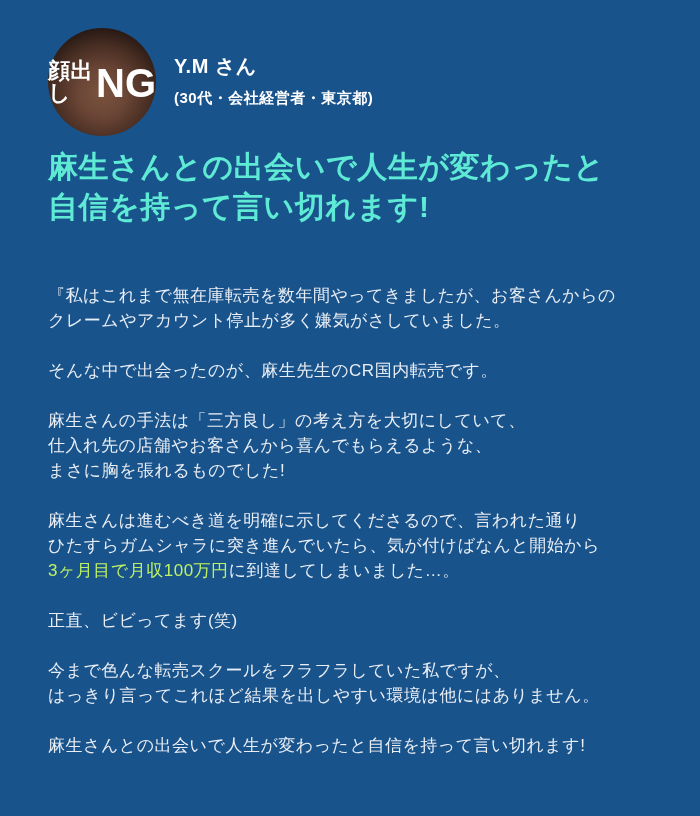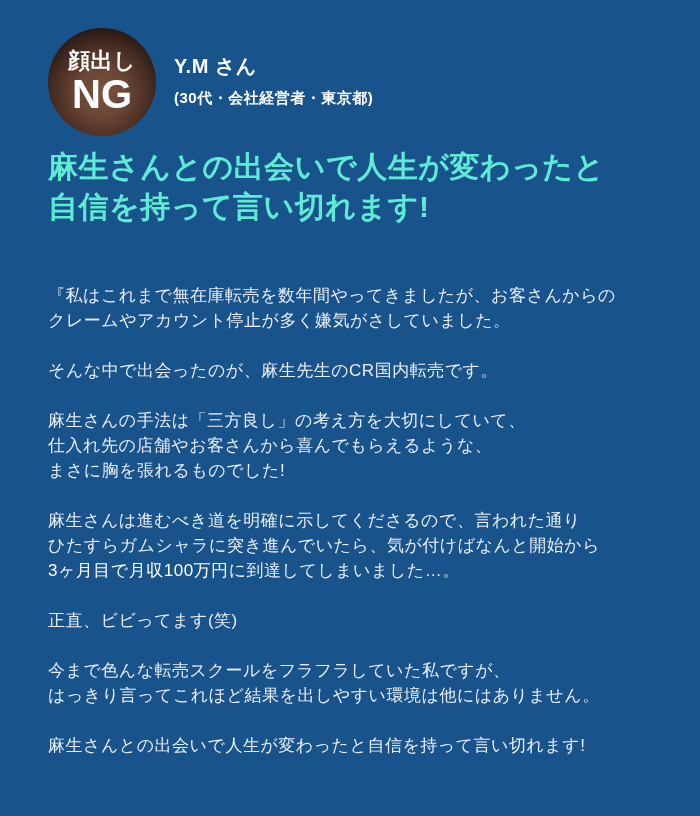--- a/index.html
+++ b/index.html
@@ -25,21 +25,20 @@
     align-items: center;
   }
   .avatar {
     flex: 0 0 auto;
     width: 108px;
     height: 108px;
     border-radius: 50%;
     background: radial-gradient(circle at 50% 60%,
       #7b523e 0%, #6b4636 28%, #4a2f24 55%, #221611 80%, #050302 100%);
     display: flex;
-    flex-direction: column;
     align-items: center;
     justify-content: center;
     color: #ffffff;
   }
   .avatar-line1 {
     font-size: 22px;
     font-weight: bold;
     line-height: 1.0;
     letter-spacing: 0.5px;
   }
@@ -119,21 +118,21 @@
         <div class="line"><span>そんな中で出会ったのが、麻生先生のCR国内転売です。</span></div>
       </div>
       <div class="paragraph">
         <div class="line"><span>麻生さんの手法は「三方良し」の考え方を大切にしていて、</span></div>
         <div class="line"><span>仕入れ先の店舗やお客さんから喜んでもらえるような、</span></div>
         <div class="line"><span>まさに胸を張れるものでした!</span></div>
       </div>
       <div class="paragraph">
         <div class="line"><span>麻生さんは進むべき道を明確に示してくださるので、言われた通り</span></div>
         <div class="line"><span>ひたすらガムシャラに突き進んでいたら、気が付けばなんと開始から</span></div>
-        <div class="line"><span style="color: #ffffff;">3ヶ月目で月収100万円</span><span>に到達してしまいました…。</span></div>
+        <div class="line"><span style="color: #bef264;">3ヶ月目で月収100万円</span><span>に到達してしまいました…。</span></div>
       </div>
       <div class="paragraph">
         <div class="line"><span>正直、ビビってます(笑)</span></div>
       </div>
       <div class="paragraph">
         <div class="line"><span>今まで色んな転売スクールをフラフラしていた私ですが、</span></div>
         <div class="line"><span>はっきり言ってこれほど結果を出しやすい環境は他にはありません。</span></div>
       </div>
       <div class="paragraph">
         <div class="line"><span>麻生さんとの出会いで人生が変わったと自信を持って言い切れます!</span></div>

